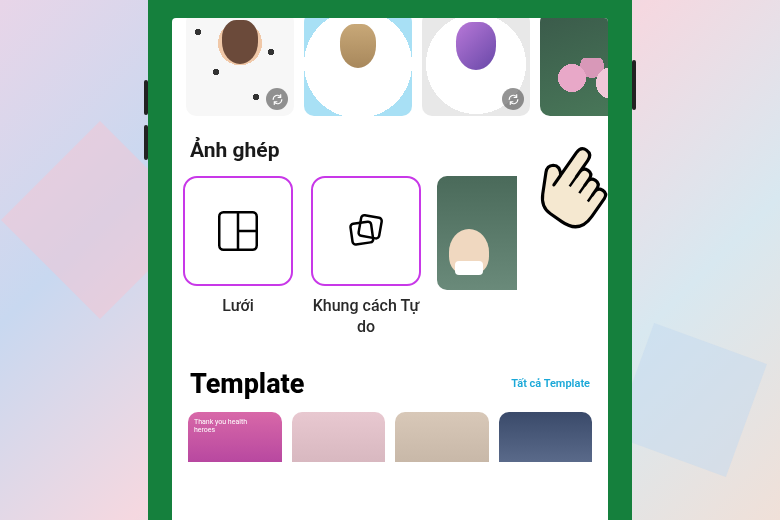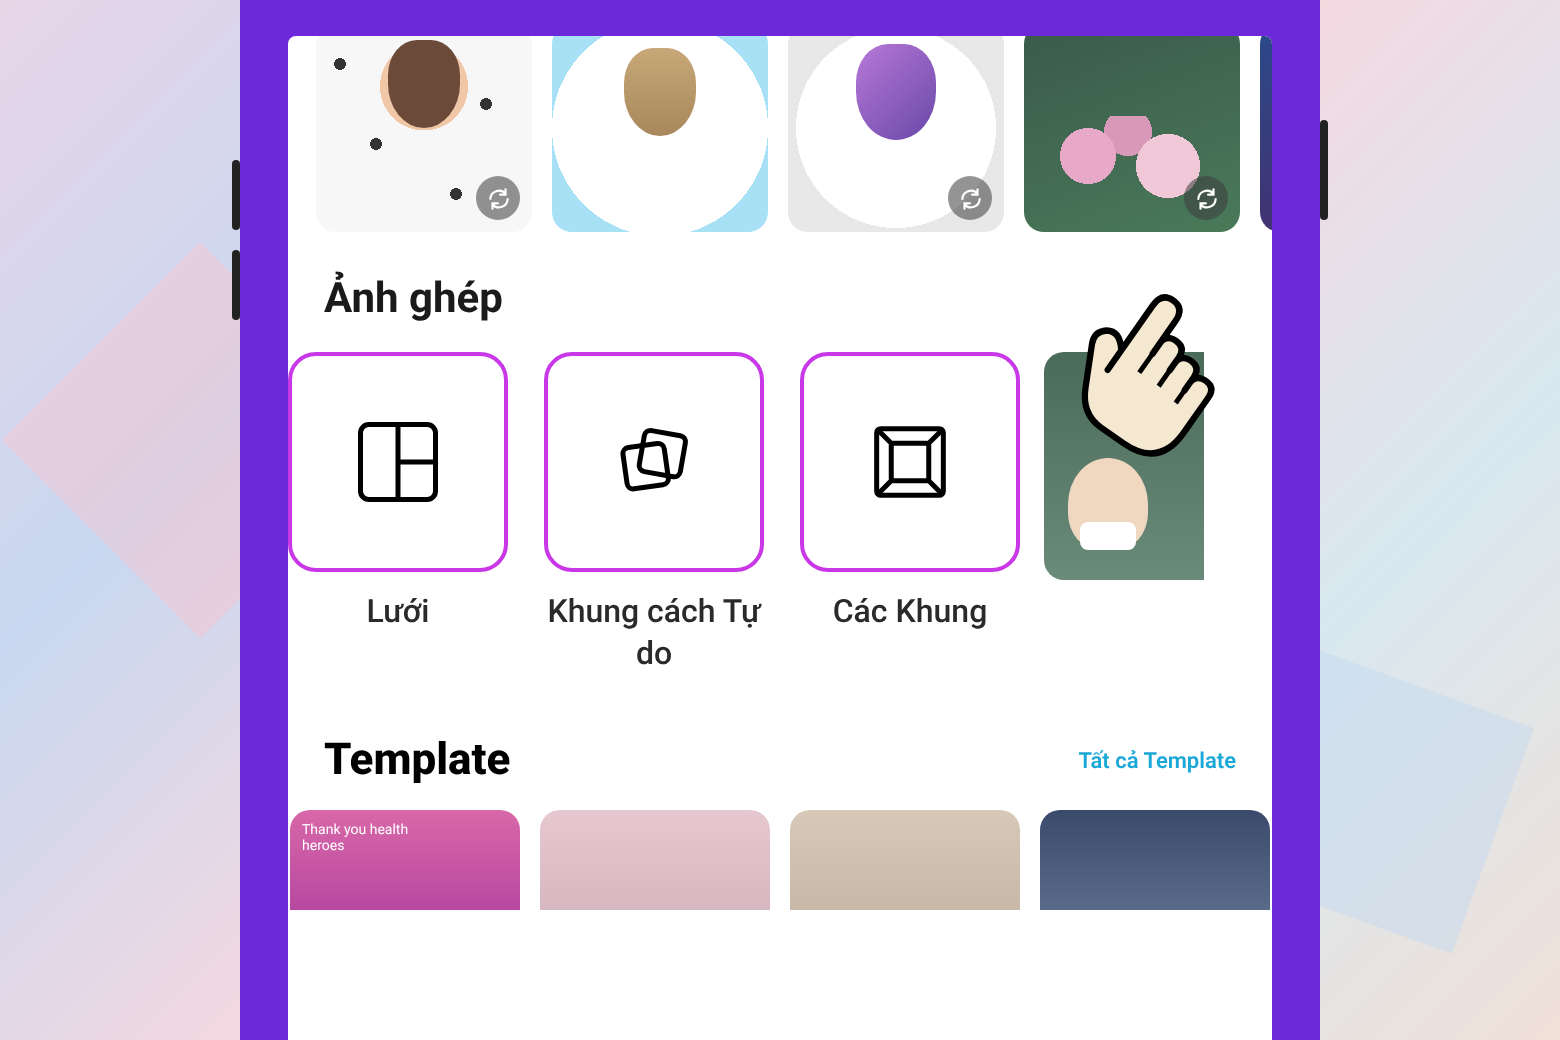--- a/index.html
+++ b/index.html
@@ -16,21 +16,21 @@
       width: 140px; height: 140px; background: rgba(255,192,203,.4);
       transform: rotate(45deg);
     }
     body::after {
       content: ''; position: absolute; bottom: 60px; right: 30px;
       width: 120px; height: 120px; background: rgba(195,218,240,.5);
       transform: rotate(20deg);
     }
 
     .phone {
-      width: 540px; height: 520px; background: #6d28d9;
+      width: 484px; height: 520px; background: #15803d;
       border-radius: 0; position: relative;
       padding: 18px 24px 0 24px;
       z-index: 10;
     }
     .phone .side-btn { position:absolute; right:-4px; top:60px; width:4px; height:50px; background:#222; border-radius:2px;}
     .phone .side-btn2 { position:absolute; left:-4px; top:80px; width:4px; height:35px; background:#222; border-radius:2px;}
     .phone .side-btn3 { position:absolute; left:-4px; top:125px; width:4px; height:35px; background:#222; border-radius:2px;}
     .screen {
       width: 100%; height: 100%; background: #fff;
       border-radius: 4px 4px 0 0; overflow: hidden;
@@ -71,21 +71,21 @@
     .thumb5 { background: linear-gradient(135deg,#2a4a8a,#4a2a6a); }
 
     
     .section-title {
       font-size: 21px; font-weight: 700; color: #1a1a1a;
       padding: 22px 18px 14px 18px;
     }
 
     
     .options-row {
-      display: flex; gap: 14px; padding: 0 0; align-items: flex-start;
+      display: flex; gap: 14px; padding: 0 11px; align-items: flex-start;
       position: relative;
     }
     .option {
       display: flex; flex-direction: column; align-items: center;
       flex: 0 0 auto;
     }
     .option-tile {
       width: 110px; height: 110px; border: 2px solid #c838e8;
       border-radius: 14px; display: flex; align-items: center; justify-content: center;
       background: #fff;
@@ -101,24 +101,24 @@
       position: relative; overflow:hidden;
     }
     .peek-photo::before{content:'';position:absolute;bottom:15px;left:12px;width:40px;height:46px;background:#f0d8c0;border-radius:50% 50% 40% 40%;}
     .peek-photo::after{content:'';position:absolute;bottom:15px;left:18px;width:28px;height:14px;background:#fff;border-radius:4px;}
 
     
     .template-header {
       display: flex; justify-content: space-between; align-items: center;
       padding: 30px 18px 12px 18px;
     }
-    .template-header .title { font-size: 22px; font-weight: 800; color: #000; }
+    .template-header .title { font-size: 27px; font-weight: 800; color: #000; }
     .template-header .link { font-size: 11px; font-weight: 600; color: #1aa8d8; }
 
-    .template-row { display: flex; gap: 10px; padding: 0 1px; }
+    .template-row { display: flex; gap: 10px; padding: 0 16px; }
     .tmpl { flex: 1; height: 50px; border-radius: 10px 10px 0 0; overflow:hidden; }
     .tmpl1 { background: linear-gradient(#d868a8,#b848a0);position:relative;}
     .tmpl1 .txt{position:absolute;top:6px;left:6px;font-size:7px;color:#fff;max-width:70px;line-height:1.2;}
     .tmpl2 { background: linear-gradient(#e8c8d0,#d8b8c0); }
     .tmpl3 { background: linear-gradient(#d8c8b8,#c8b8a8); }
     .tmpl4 { background: linear-gradient(#3a4a6a,#5a6a8a); }
 
     
     .hand {
       position: absolute; top: 128px; left: 515px; z-index: 50;
@@ -178,33 +178,20 @@
       <div class="option">
         <div class="option-tile">
           <svg viewBox="0 0 48 48">
             <rect x="10" y="16" width="20" height="20" rx="3" transform="rotate(-8 20 26)"></rect>
             <rect x="18" y="10" width="20" height="20" rx="3" transform="rotate(10 28 20)"></rect>
           </svg>
         </div>
         <div class="option-label">Khung cách Tự do</div>
       </div>
 
-      <div class="option">
-        <div class="option-tile">
-          <svg viewBox="0 0 48 48">
-            <rect x="8" y="8" width="32" height="32" rx="2"></rect>
-            <rect x="15" y="15" width="18" height="18" rx="1"></rect>
-            <line x1="8" y1="8" x2="15" y2="15"></line>
-              <line x1="40" y1="8" x2="33" y2="15"></line>
-            <line x1="8" y1="40" x2="15" y2="33"></line>
-              <line x1="40" y1="40" x2="33" y2="33"></line>
-          </svg>
-        </div>
-        <div class="option-label">Các Khung</div>
-      </div>
 
       <div class="peek-photo"></div>
     </div>
 
     <div class="template-header">
       <div class="title">Template</div>
       <div class="link">Tất cả Template</div>
     </div>
 
     <div class="template-row">

